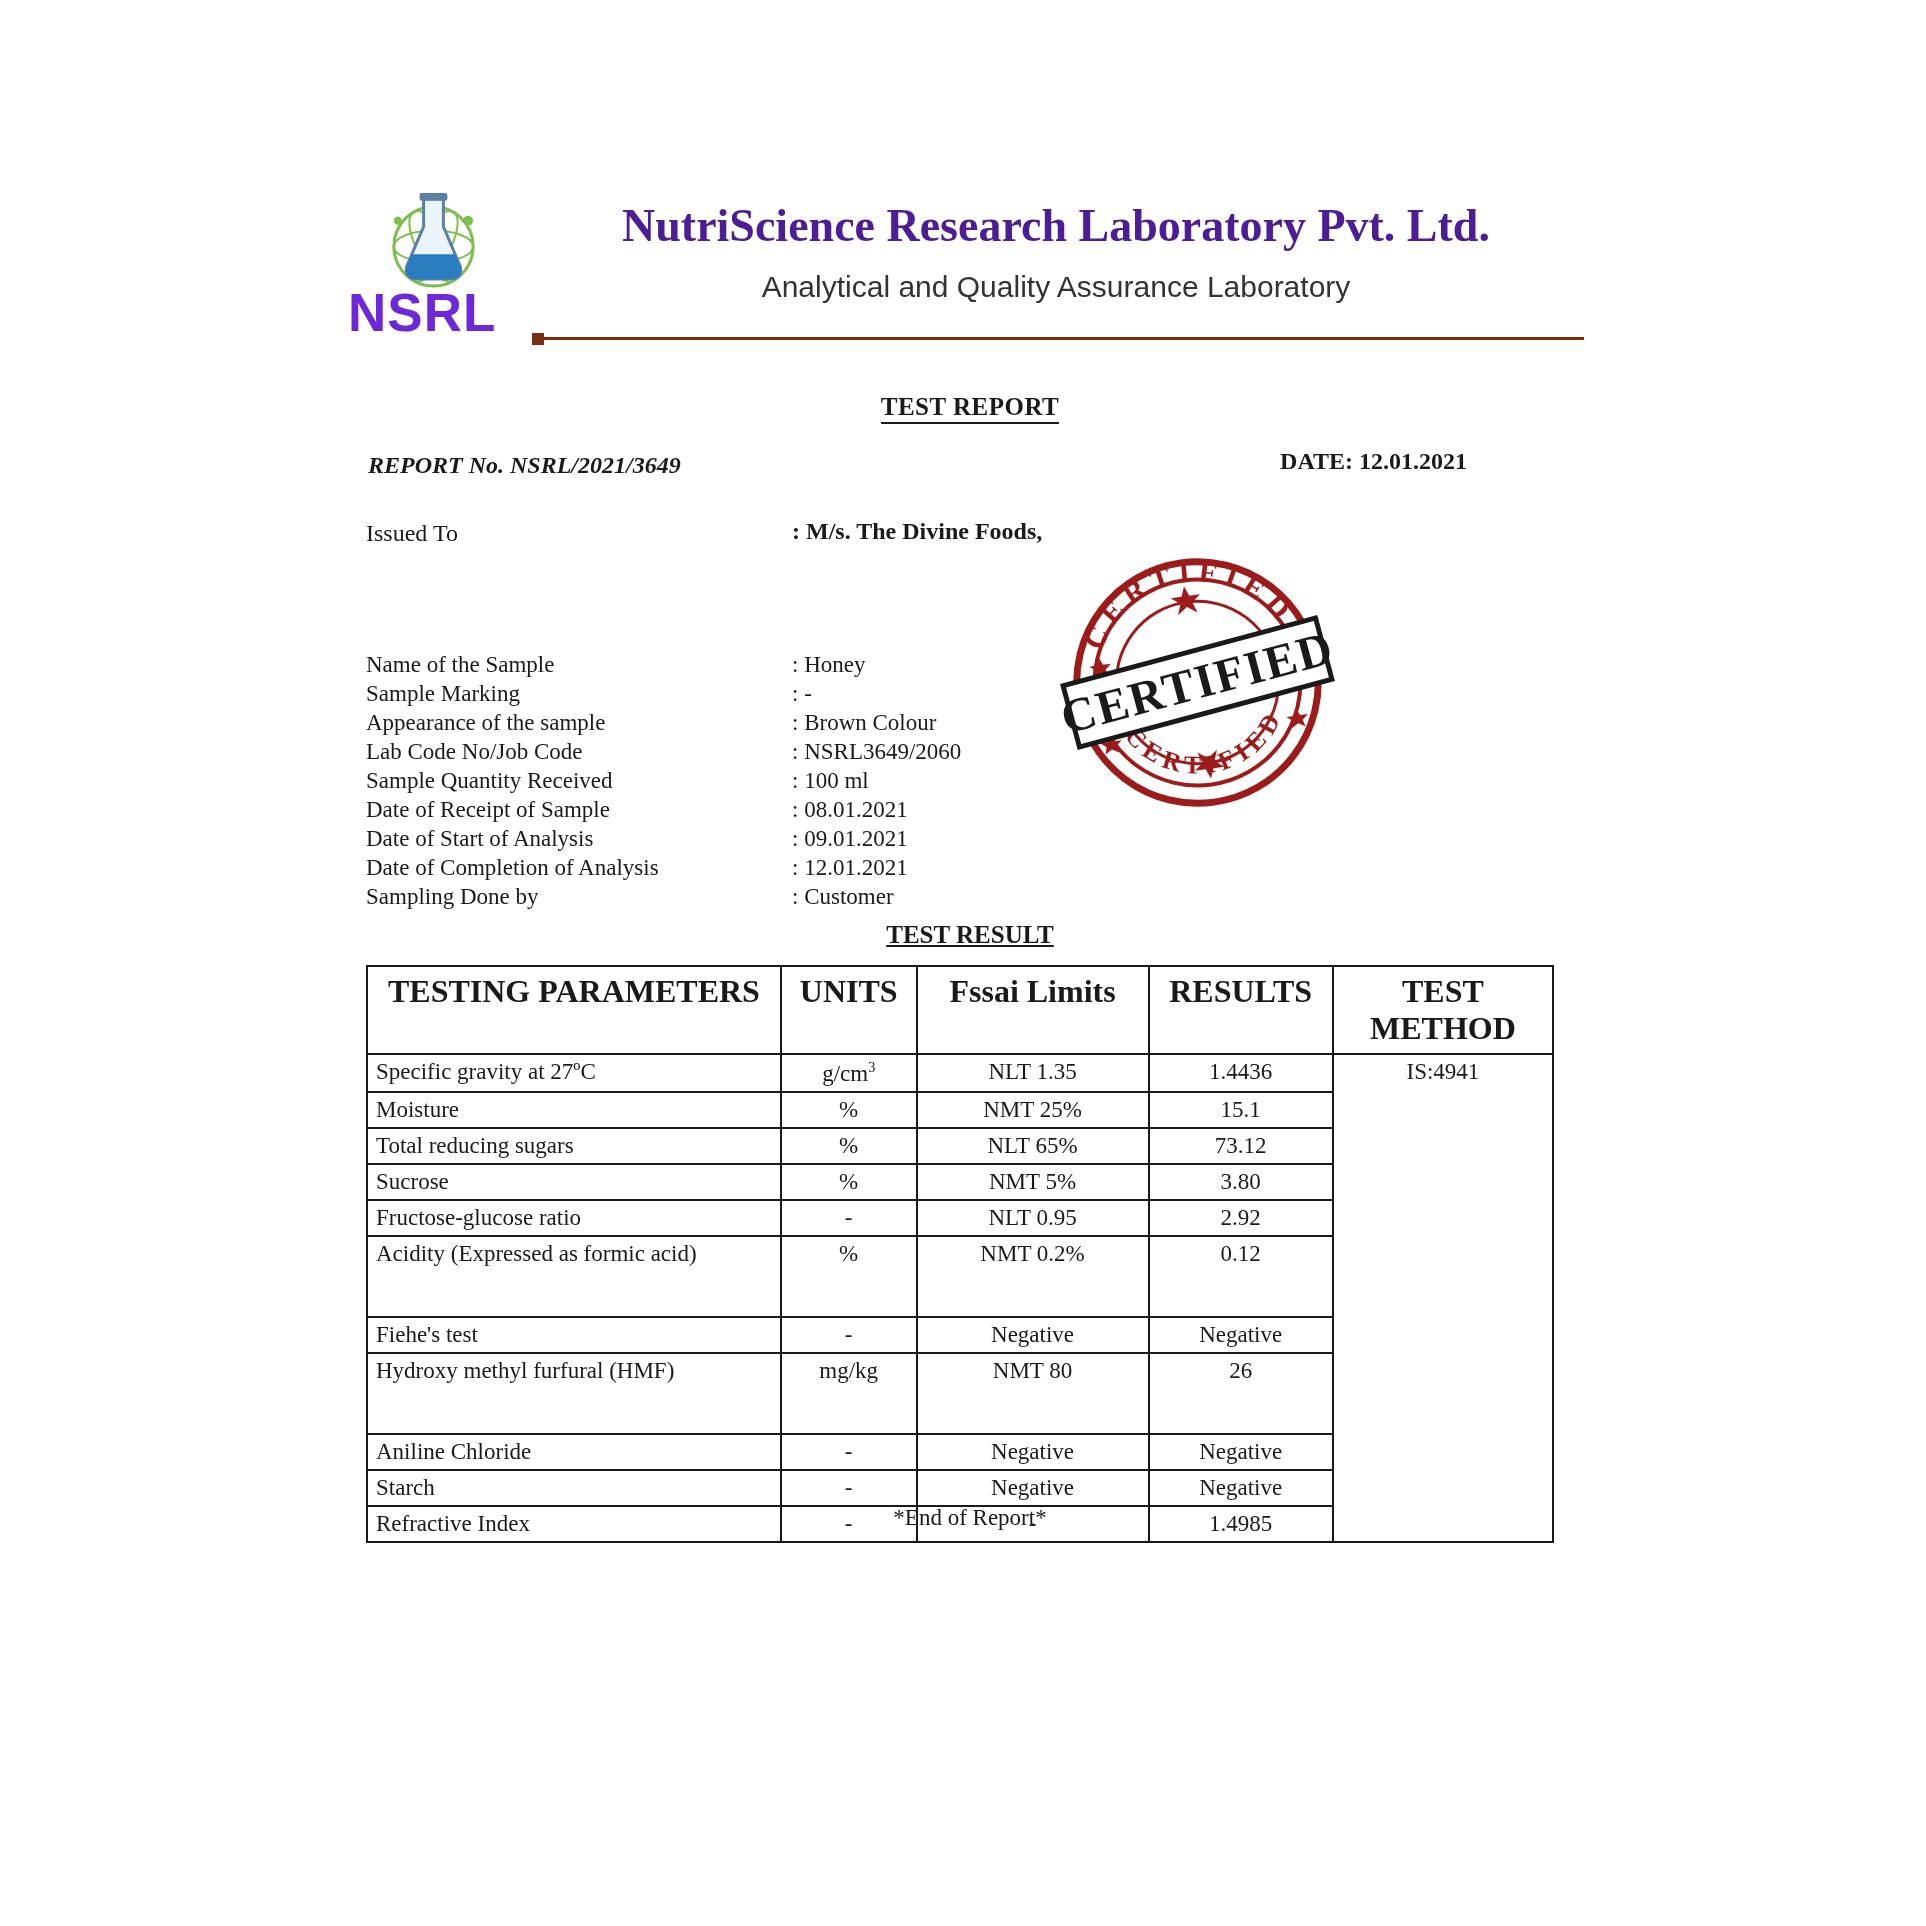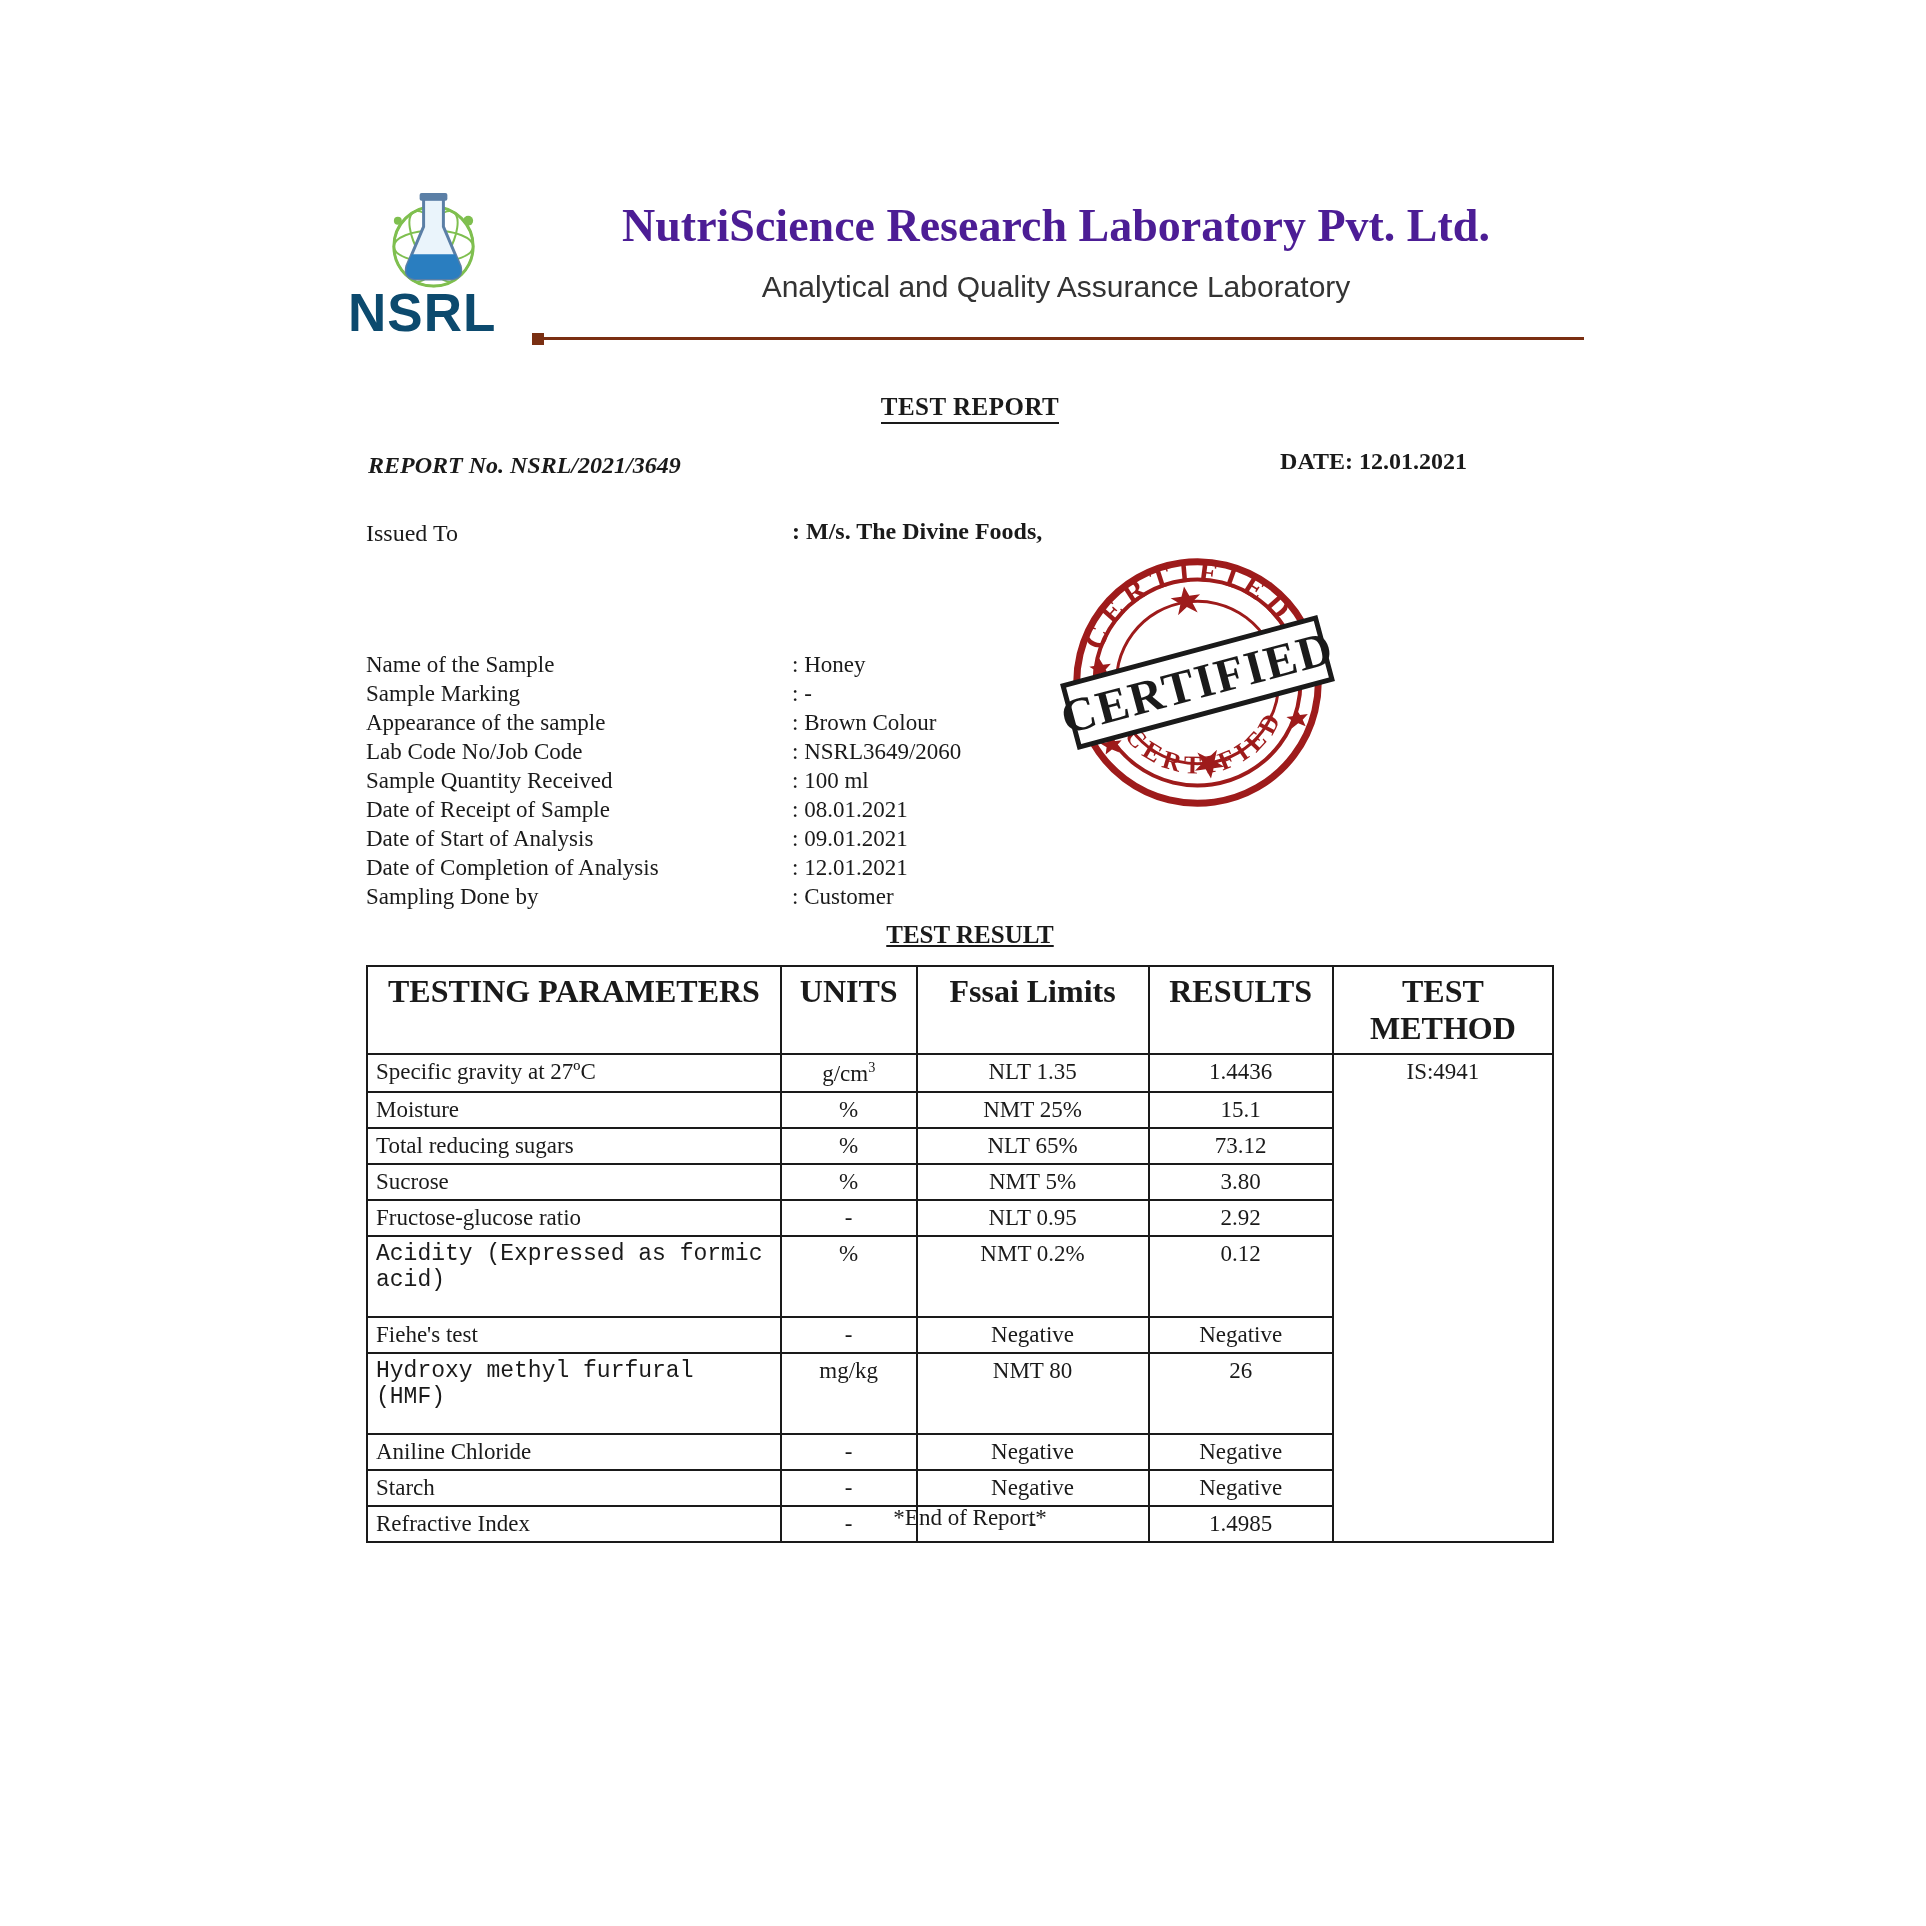--- a/index.html
+++ b/index.html
@@ -50,21 +50,21 @@
     height: 107px;
   }
   .logo-text {
     position: absolute;
     left: -8px;
     top: 99px;
     font-family: "Liberation Sans", sans-serif;
     font-weight: bold;
     font-size: 53px;
     letter-spacing: 1px;
-    color: #0c4a6e;
+    color: #6d28d9;
   }
   .company-name {
     position: absolute;
     left: 173px;
     top: 16px;
     width: 1054px;
     text-align: center;
     font-family: "Liberation Serif", serif;
     font-weight: bold;
     font-size: 46px;
@@ -221,21 +221,21 @@
   .col-limits { width: 238px; text-align: center; }
   .col-results { width: 178px; text-align: center; }
   .col-method { width: 218px; text-align: center; }
   td.param { text-align: left; padding-left: 14px; }
   td.units, td.limits, td.results-cell { text-align: center; }
   td.method {
     text-align: center;
     vertical-align: middle;
     font-size: 23px;
   }
-  td.tall { height: 71px; font-family: Liberation Mono, monospace; }
+  td.tall { height: 71px; }
   sup { font-size: 0.62em; vertical-align: super; }
 
   .end-of-report {
     position: absolute;
     left: 0;
     top: 1322px;
     width: 1228px;
     text-align: center;
     font-size: 23px;
   }

